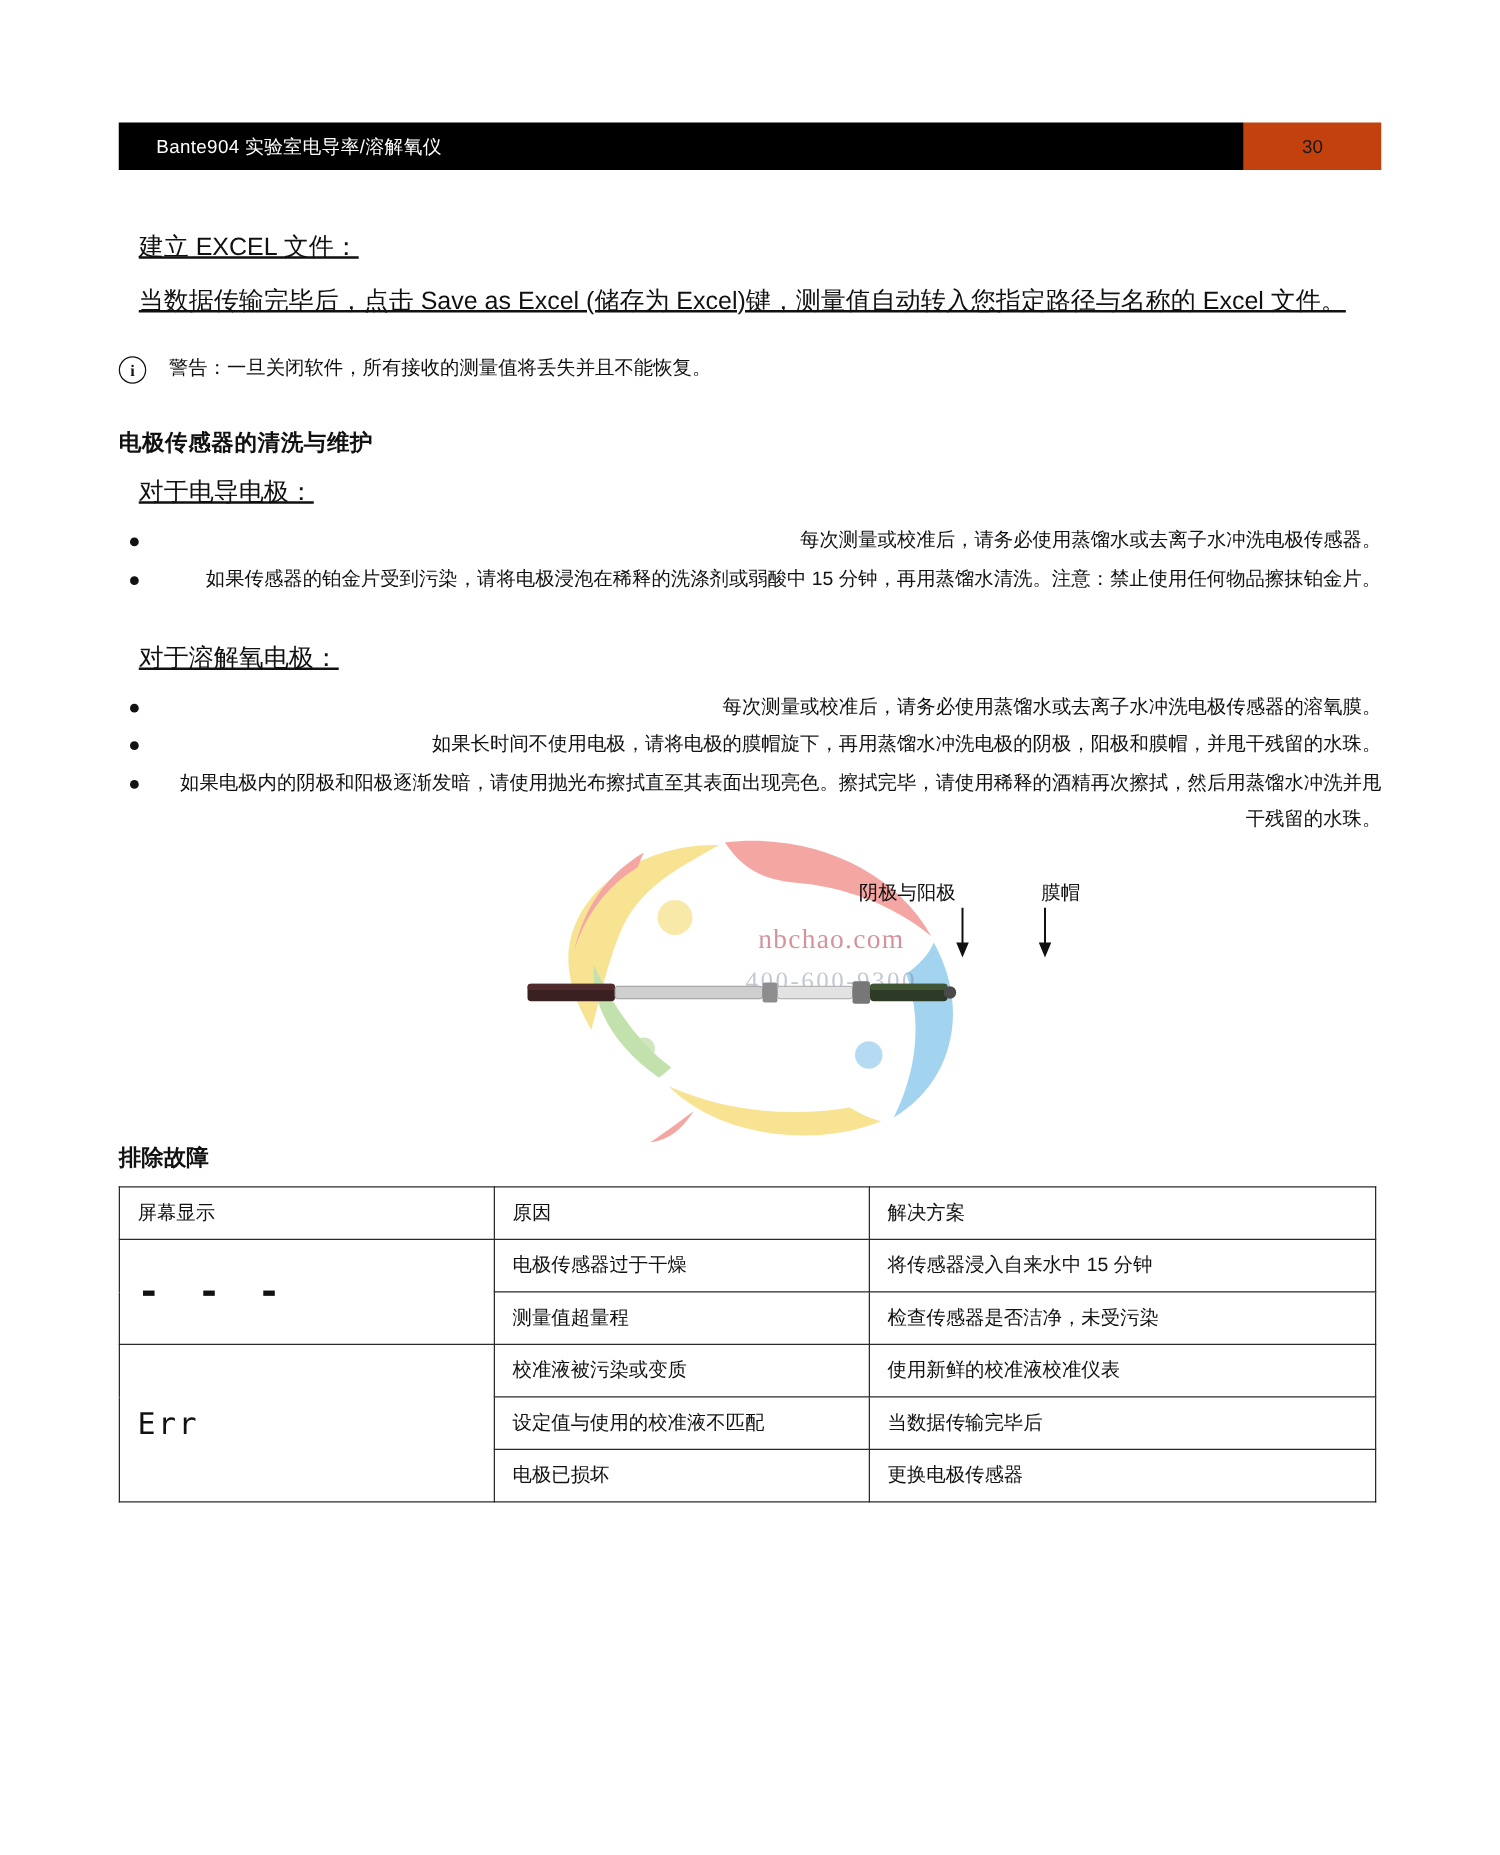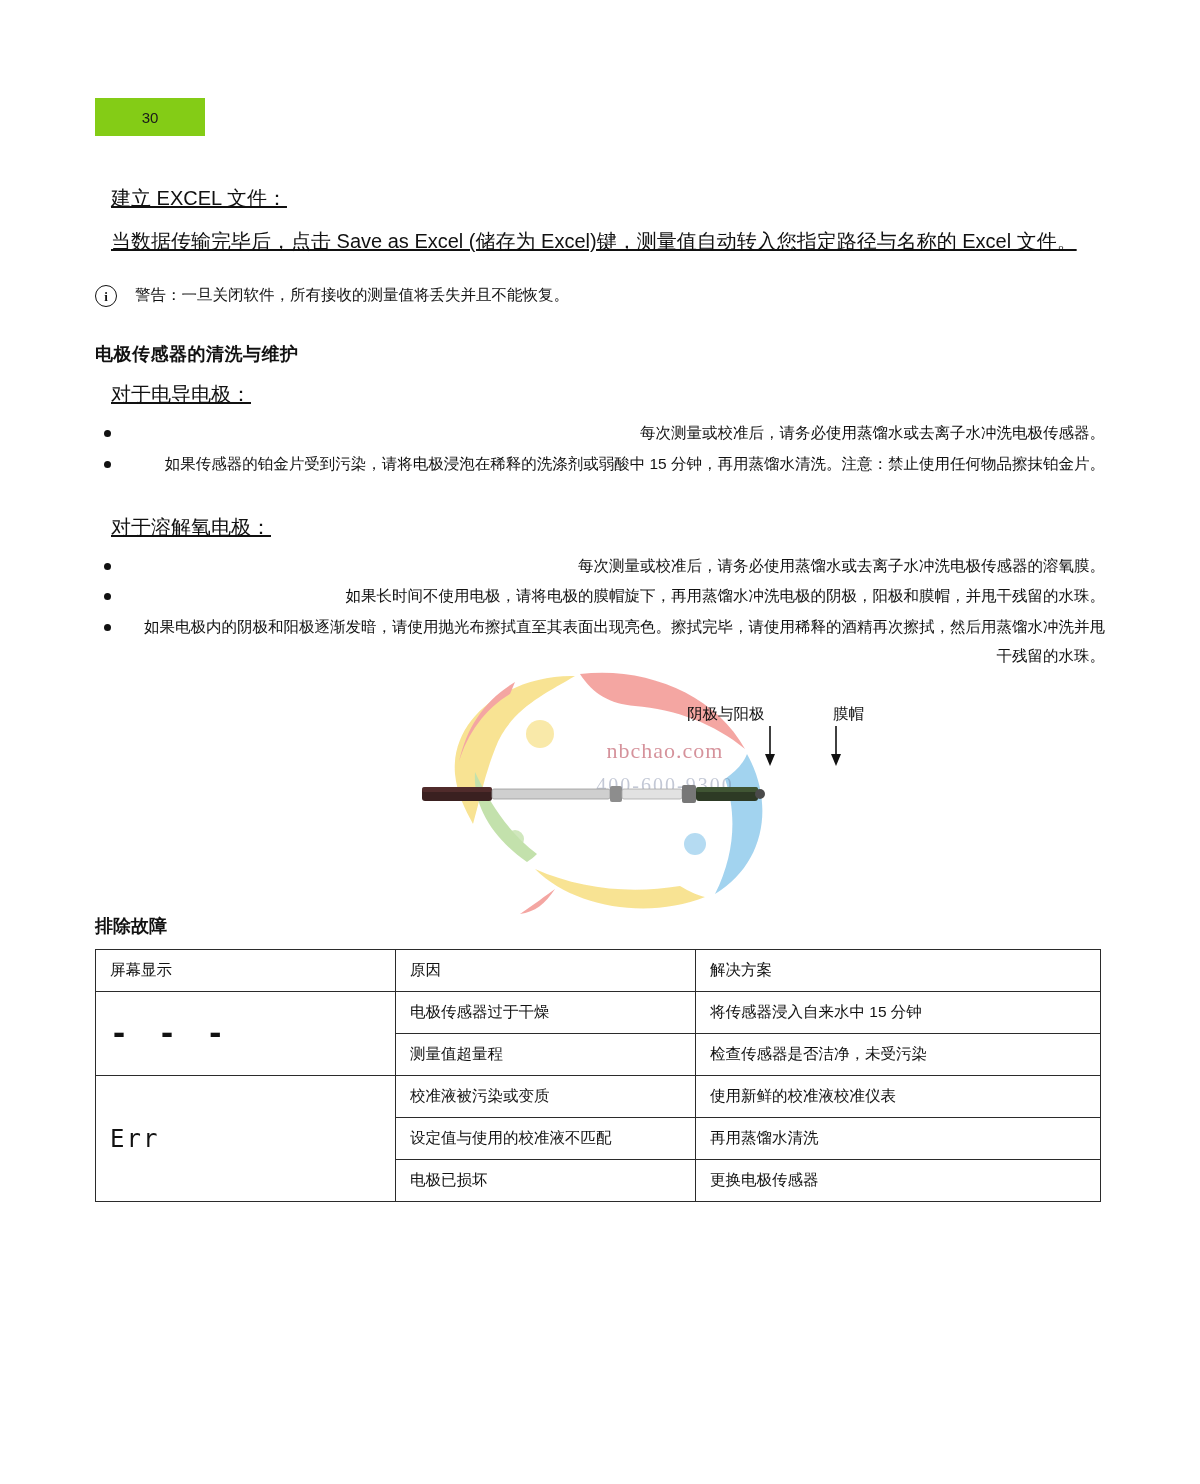--- a/index.html
+++ b/index.html
@@ -30,21 +30,21 @@
     background: #000000;
     color: #ffffff;
     flex: 1 1 auto;
     display: flex;
     align-items: center;
     padding-left: 30px;
     font-size: 15px;
     letter-spacing: 0.3px;
   }
   .header-page {
-    background: #84cc16;
+    background: #c2410c;
     color: #1a1a1a;
     width: 110px;
     display: flex;
     align-items: center;
     justify-content: center;
     font-size: 15px;
   }
 
   
   .content {
@@ -218,20 +218,21 @@
   .code-err {
     font-family: "DejaVu Sans Mono", monospace;
     font-size: 24px;
     letter-spacing: 2px;
   }
 </style>
 </head>
 <body>
 
 <div class="header">
+  <div class="header-title">Bante904 实验室电导率/溶解氧仪</div>
   <div class="header-page">30</div>
 </div>
 
 <div class="content">
 
   <p class="para">建立 EXCEL 文件：</p>
   <p class="para">当数据传输完毕后，点击 Save as Excel (储存为 Excel)键，测量值自动转入您指定路径与名称的 Excel 文件。</p>
 
   <div class="warning">
     <span class="warn-icon">i</span>
@@ -331,21 +332,21 @@
       </tr>
       <tr>
         <td class="code-cell" rowspan="3">
           <span class="code-err">Err</span>
         </td>
         <td>校准液被污染或变质</td>
         <td>使用新鲜的校准液校准仪表</td>
       </tr>
       <tr>
         <td>设定值与使用的校准液不匹配</td>
-        <td>再用蒸馏水清洗</td>
+        <td>当数据传输完毕后</td>
       </tr>
       <tr>
         <td>电极已损坏</td>
         <td>更换电极传感器</td>
       </tr>
     </tbody>
   </table>
 
 </div>
 

